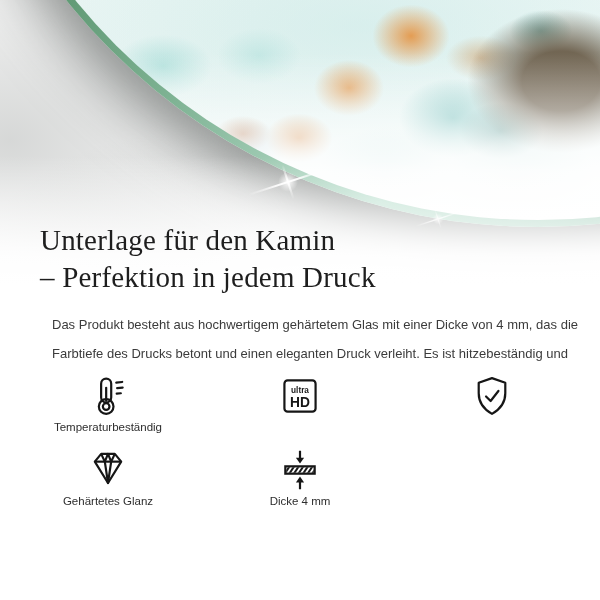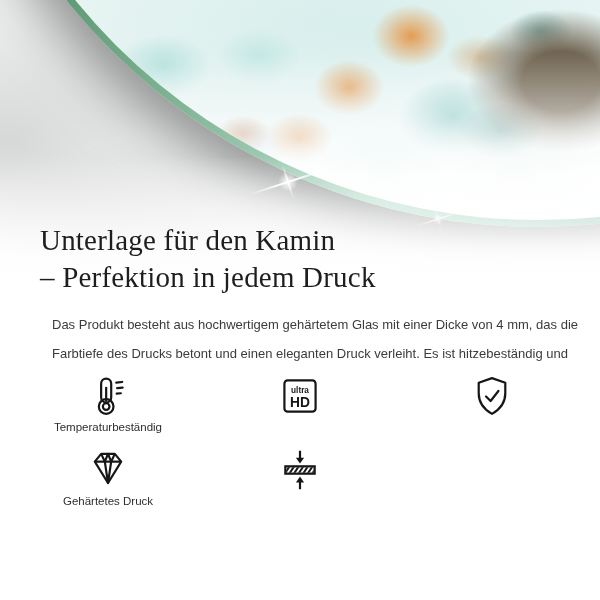--- a/index.html
+++ b/index.html
@@ -157,21 +157,21 @@
         <div class="feature-icon">
           <svg width="44" height="40" viewBox="0 0 48 44">
             <g class="ico" stroke-width="2.2" stroke-linejoin="round">
               <path d="M9.5 15 L16.5 6.5 H31.5 L38.5 15 L24 38.5 Z"></path>
               <path d="M9.5 15 H38.5"></path>
               <path d="M16.5 6.5 L20.5 15 L24 6.5 L27.5 15 L31.5 6.5"></path>
               <path d="M20.5 15 L24 38.5 L27.5 15"></path>
             </g>
           </svg>
         </div>
-        <div class="feature-label">Gehärtetes Druck</div>
+        <div class="feature-label">Gehärtetes Glanz</div>
       </div>
 
 
       <div class="feature">
         <div class="feature-icon">
           <svg width="44" height="44" viewBox="0 0 48 48">
             <defs>
               <clipPath id="clipBar">
                   <rect x="9" y="21" width="30" height="6"></rect>
                 </clipPath>
@@ -185,17 +185,18 @@
               <line x1="17" y1="28.5" x2="23" y2="19.5"></line>
               <line x1="22" y1="28.5" x2="28" y2="19.5"></line>
               <line x1="27" y1="28.5" x2="33" y2="19.5"></line>
               <line x1="32" y1="28.5" x2="38" y2="19.5"></line>
               <line x1="37" y1="28.5" x2="43" y2="19.5"></line>
             </g>
             <line class="ico" x1="24" y1="45" x2="24" y2="37" stroke-width="2.6"></line>
             <polygon class="ico-fill" points="19.5,37.5 28.5,37.5 24,31"></polygon>
           </svg>
         </div>
+        <div class="feature-label">Dicke 4 mm</div>
       </div>
 
     </div>
   </div>
 </div>
 
 </body></html>

